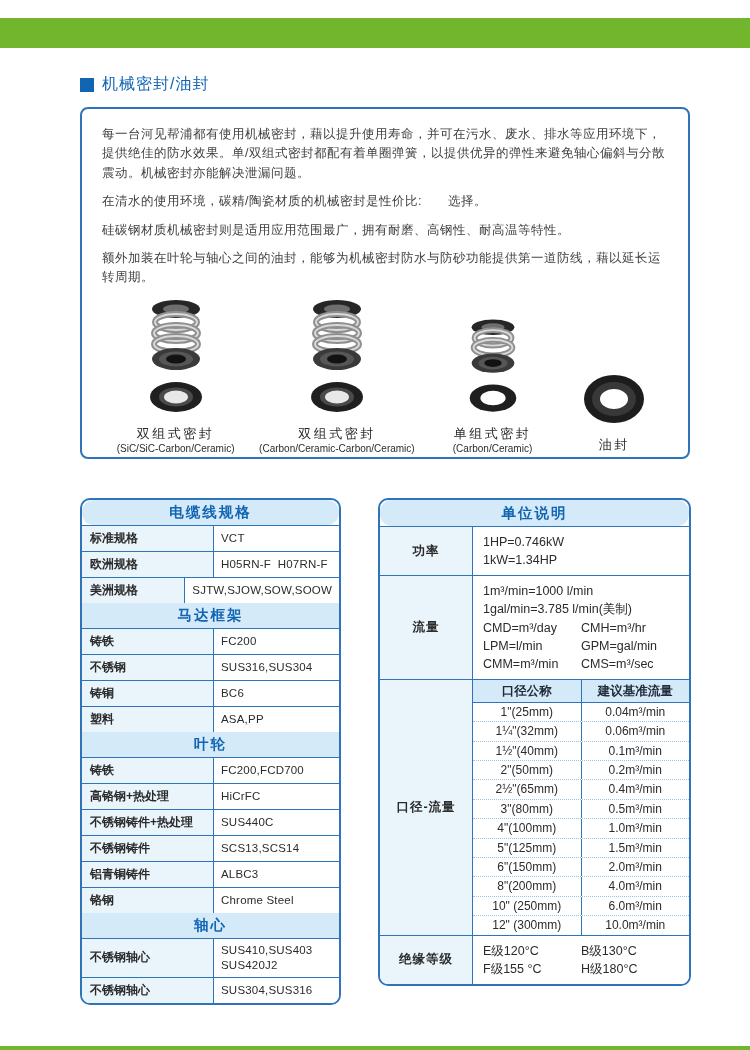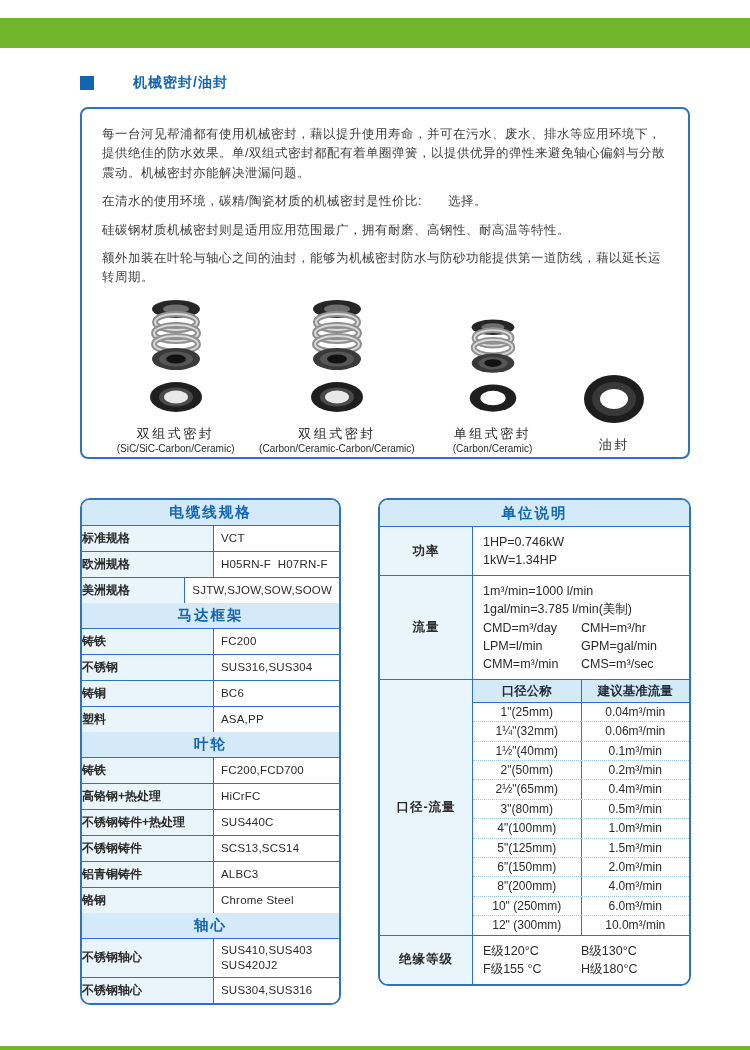--- a/index.html
+++ b/index.html
@@ -15,21 +15,21 @@
     width:750px;height:1050px;position:relative;background:#fff;
     font-family:"Liberation Sans","DejaVu Sans",sans-serif;color:var(--text);
     overflow:hidden;
   }
   .top-bar{position:absolute;left:0;top:18px;width:750px;height:30px;background:var(--green);}
   .bottom-bar{position:absolute;left:0;top:1018px;width:750px;height:32px;background:var(--green);margin-top:28px;}
   .page-num{position:absolute;right:50px;top:7px;font-size:13px;color:#3a4430;}
 
   .title{position:absolute;left:80px;top:74px;display:flex;align-items:center;gap:8px;}
   .title .sq{width:14px;height:14px;background:var(--blue);}
-  .title .txt{font-size:14px;font-weight:bold;color:var(--blue);letter-spacing:1px;margin-left:31px;}
+  .title .txt{font-size:16px;font-weight:normal;color:var(--blue);letter-spacing:1px;}
 
   .intro-box{
     position:absolute;left:80px;top:107px;width:610px;height:352px;box-sizing:border-box;
     border:2px solid var(--border);border-radius:8px;padding:16px 20px 0 20px;background:#fff;
   }
   .intro-box p{margin:0 0 9px 0;font-size:12.5px;line-height:1.55;color:#3f3f3f;letter-spacing:.5px;}
 
   .products{display:flex;align-items:flex-end;margin-top:2px;}
   .product{text-align:center;}
   .product .img{display:flex;align-items:flex-end;justify-content:center;}
@@ -43,25 +43,25 @@
   }
   #left-table{left:80px;top:498px;width:261px;}
   #right-table{left:378px;top:498px;width:313px;}
 
   .sec-hdr{
     background:var(--hdr-bg);color:var(--blue);font-weight:bold;font-size:14.5px;
     text-align:center;height:25px;line-height:25px;letter-spacing:2px;
   }
   .row{display:flex;border-top:1.5px solid var(--border);}
   .sec-hdr + .row{border-top:1.5px solid var(--border);}
-  .tbl > :first-child{border-top:none;}
+  .tbl > :first-child{border-top:none;border-radius:12px;}
   .cell-label{
     width:131px;box-sizing:border-box;background:var(--label-bg);
     font-weight:bold;font-size:12px;color:#2b2b2b;
-    padding:4px 0;display:flex;align-items:center;min-height:24px;
+    padding:4px 8px;display:flex;align-items:center;min-height:24px;
   }
   .cell-value{
     flex:1;box-sizing:border-box;background:#fff;border-left:1.5px solid var(--border);
     font-size:11.5px;color:#2b2b2b;padding:4px 7px;display:flex;align-items:center;
     white-space:pre-wrap;line-height:1.3;letter-spacing:.2px;
   }
 
   
   #right-table .u-hdr{
     background:var(--hdr-bg);color:var(--blue);font-weight:bold;font-size:14.5px;

